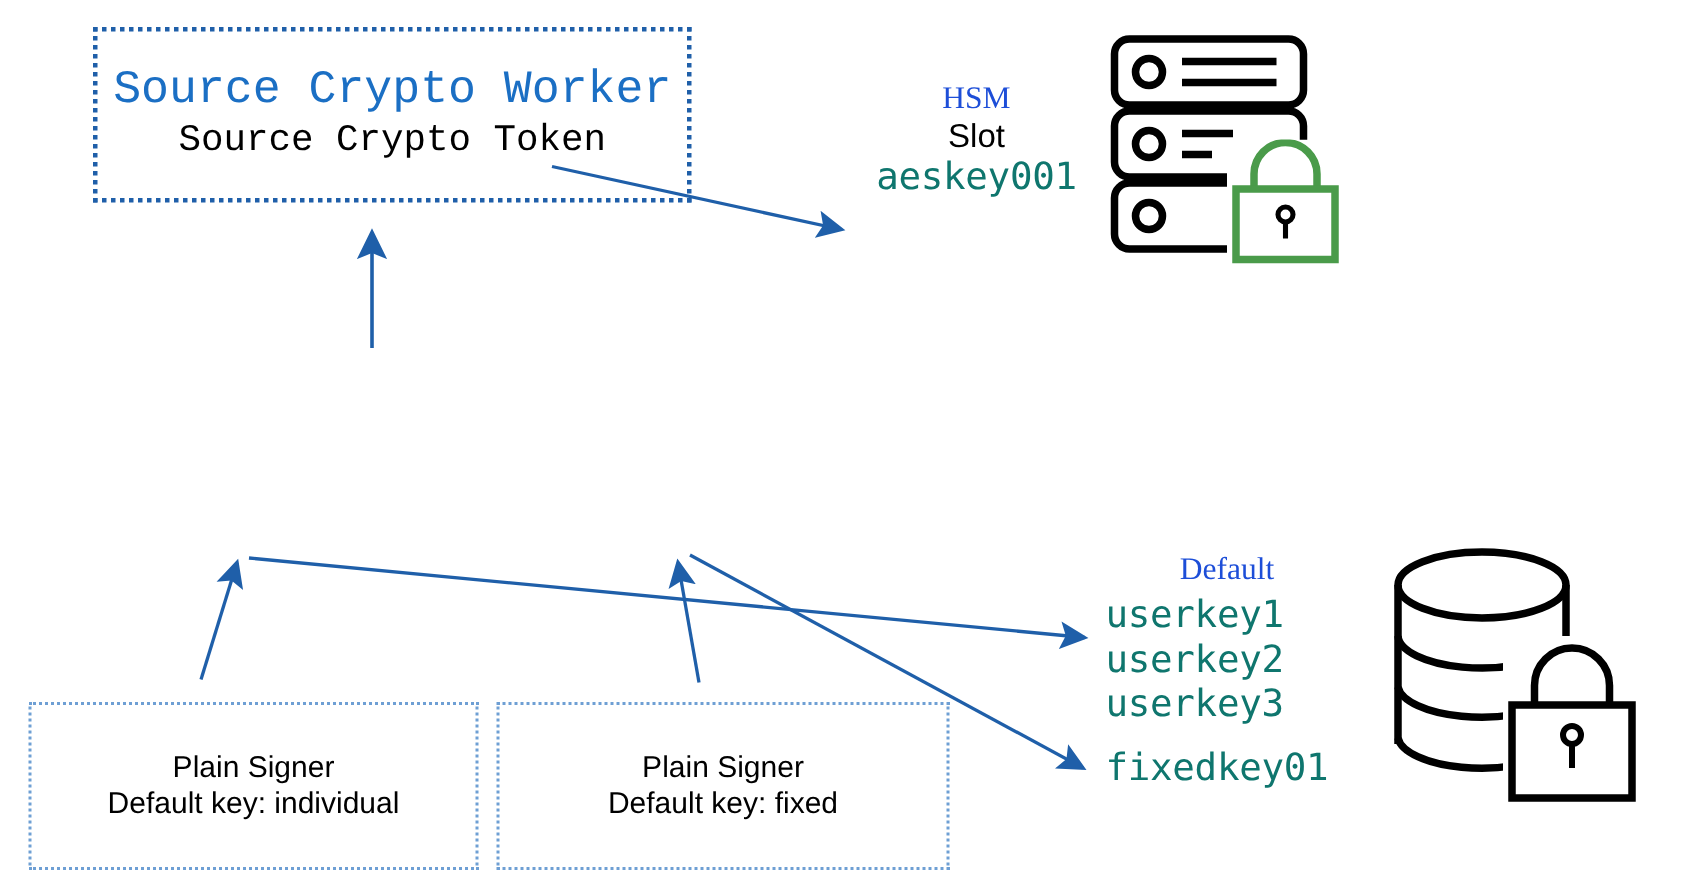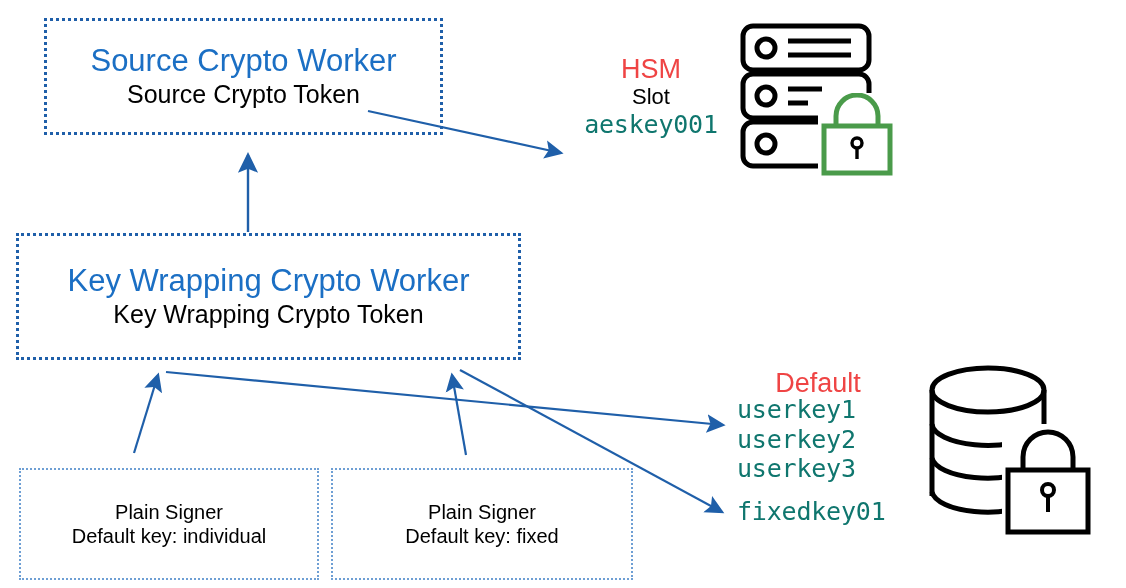--- a/index.html
+++ b/index.html
@@ -50,24 +50,25 @@
     color: #000000;
     font-size: 20px;
     line-height: 1.22;
     white-space: nowrap;
   }
   .label-group {
     position: absolute;
     text-align: center;
   }
   .label-blue {
-    color: #ef4444;
-    font-size: 27px;
+    color: #1d4ed8;
+    font-size: 21px;
     line-height: 1.12;
     white-space: nowrap;
+    font-family: Liberation Serif, serif;
   }
   .label-black {
     color: #000000;
     font-size: 22px;
     line-height: 1.16;
     white-space: nowrap;
   }
   .mono {
     font-family: "DejaVu Sans Mono", monospace;
     color: #0f766e;
@@ -110,29 +111,25 @@
 
     <line x1="134" y1="453" x2="158" y2="375" stroke="#1f5fa9" stroke-width="2.2" marker-end="url(#ah)"></line>
 
     <line x1="466" y1="455" x2="452" y2="375" stroke="#1f5fa9" stroke-width="2.2" marker-end="url(#ah)"></line>
 
     <line x1="166" y1="372" x2="723" y2="425" stroke="#1f5fa9" stroke-width="2.2" marker-end="url(#ah)"></line>
 
     <line x1="460" y1="370" x2="722" y2="512" stroke="#1f5fa9" stroke-width="2.2" marker-end="url(#ah)"></line>
   </svg>
 
-  <div class="box box-worker" style="left:44px; top:18px; width:399px; height:117px;">
+  <div class="box box-worker" style="left:62px; top:18px; width:399px; height:117px;font-family:Liberation Mono, monospace;">
     <div class="worker-title">Source Crypto Worker</div>
     <div class="worker-sub">Source Crypto Token</div>
   </div>
 
-  <div class="box box-worker" style="left:16px; top:233px; width:505px; height:127px;">
-    <div class="worker-title">Key Wrapping Crypto Worker</div>
-    <div class="worker-sub">Key Wrapping Crypto Token</div>
-  </div>
 
   <div class="box box-signer" style="left:19px; top:468px; width:300px; height:112px;">
     <div class="signer-line">Plain Signer</div>
     <div class="signer-line">Default key: individual</div>
   </div>
 
   <div class="box box-signer" style="left:331px; top:468px; width:302px; height:112px;">
     <div class="signer-line">Plain Signer</div>
     <div class="signer-line">Default key: fixed</div>
   </div>

